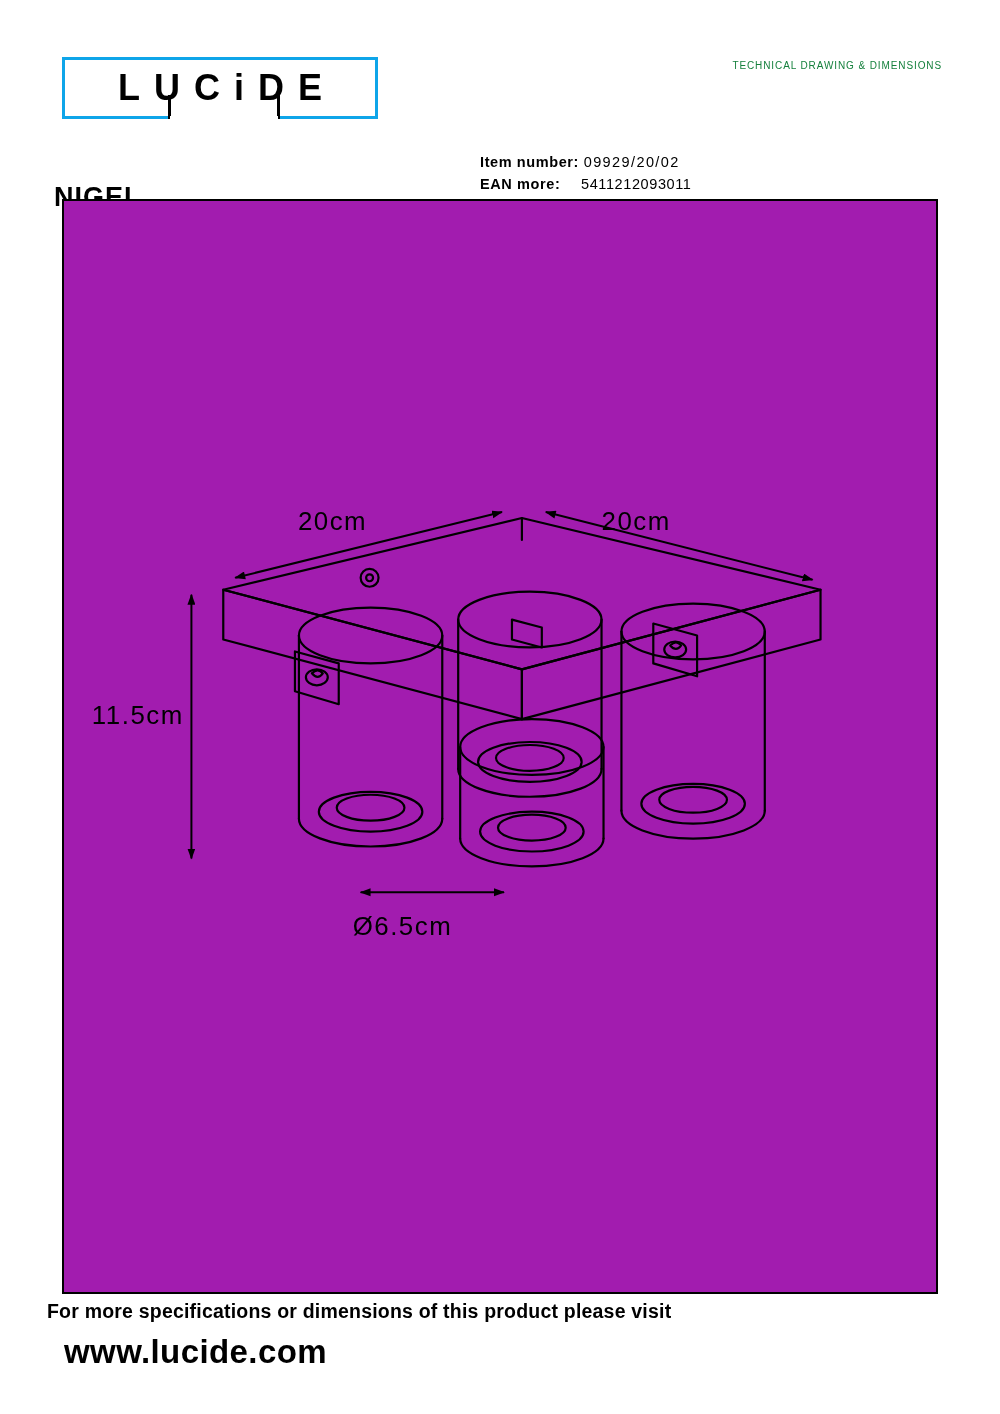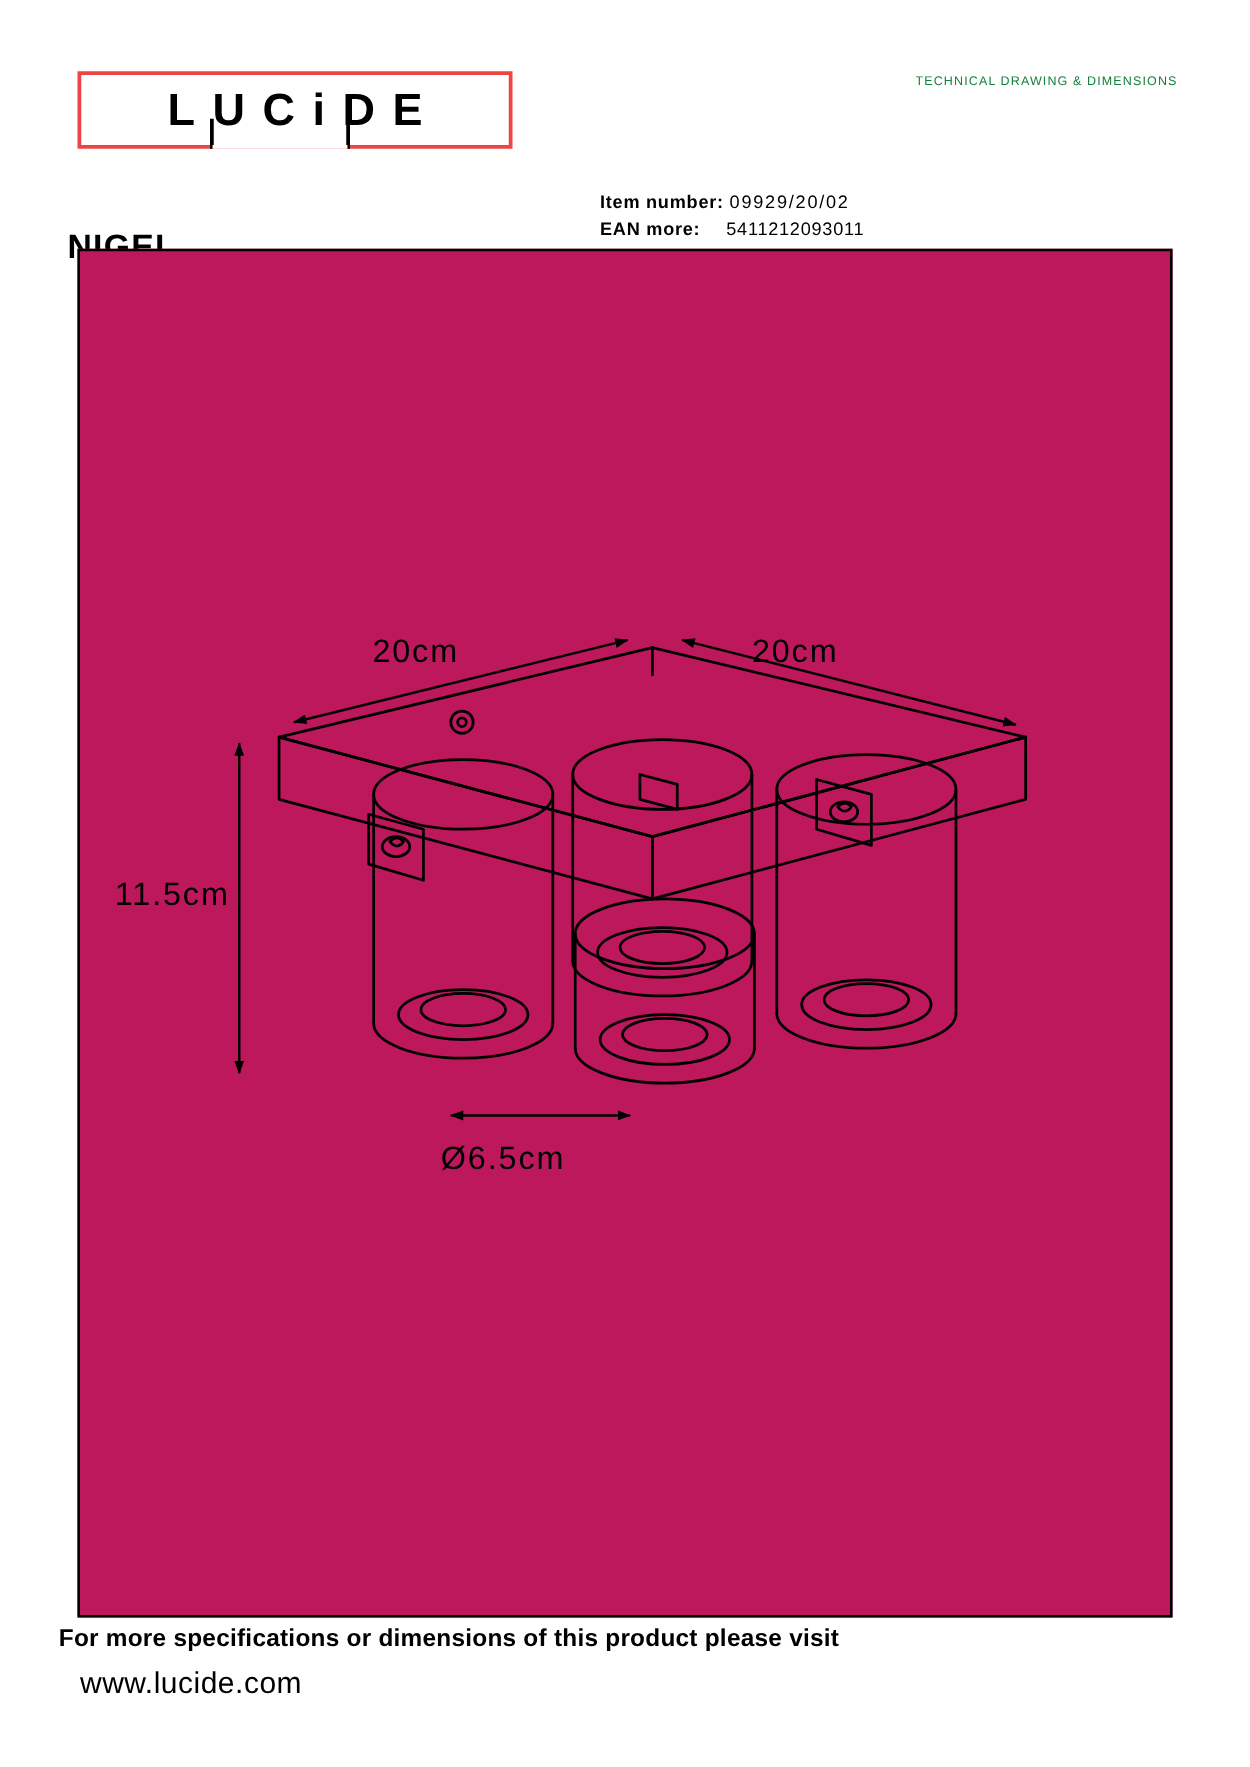--- a/index.html
+++ b/index.html
@@ -20,23 +20,23 @@
   #header {
     position: absolute;
     left: 0; top: 0;
     width: 1000px;
     height: 190px;
   }
   #logo-box {
     position: absolute;
     left: 62px;
     top: 57px;
-    width: 348px;
+    width: 316px;
     height: 62px;
-    border: 3px solid #ef4444;
+    border: 3px solid #0ea5e9;
     box-sizing: border-box;
   }
   #logo-text {
     position: absolute;
     left: 0; top: 0;
     width: 100%;
     height: 100%;
     display: flex;
     align-items: center;
     justify-content: center;
@@ -102,21 +102,21 @@
 
   
   #frame {
     position: absolute;
     left: 62px;
     top: 199px;
     width: 876px;
     height: 1095px;
     border: 2px solid #000;
     box-sizing: border-box;
-    background: #be185d;
+    background: #a21caf;
   }
   #drawing {
     position: absolute;
     left: 0; top: 0;
     width: 100%;
     height: 100%;
   }
 
   
   #footer {
@@ -130,22 +130,22 @@
     left: 47px;
     top: 0;
     font-size: 19.5px;
     font-weight: 700;
     letter-spacing: 0.2px;
   }
   #footer-line2 {
     position: absolute;
     left: 64px;
     top: 33px;
-    font-size: 24px;
-    font-weight: 400;
+    font-size: 33px;
+    font-weight: 700;
     letter-spacing: 0.4px;
   }
 </style>
 </head>
 <body>
 
 <div id="header">
 
   <div id="logo-box">
     <div id="logo-text">LUCiDE</div>

